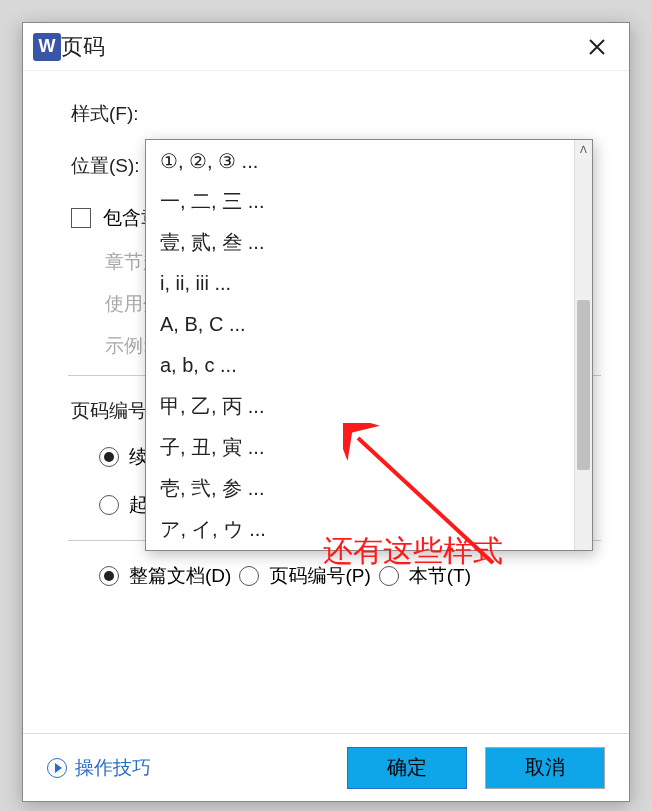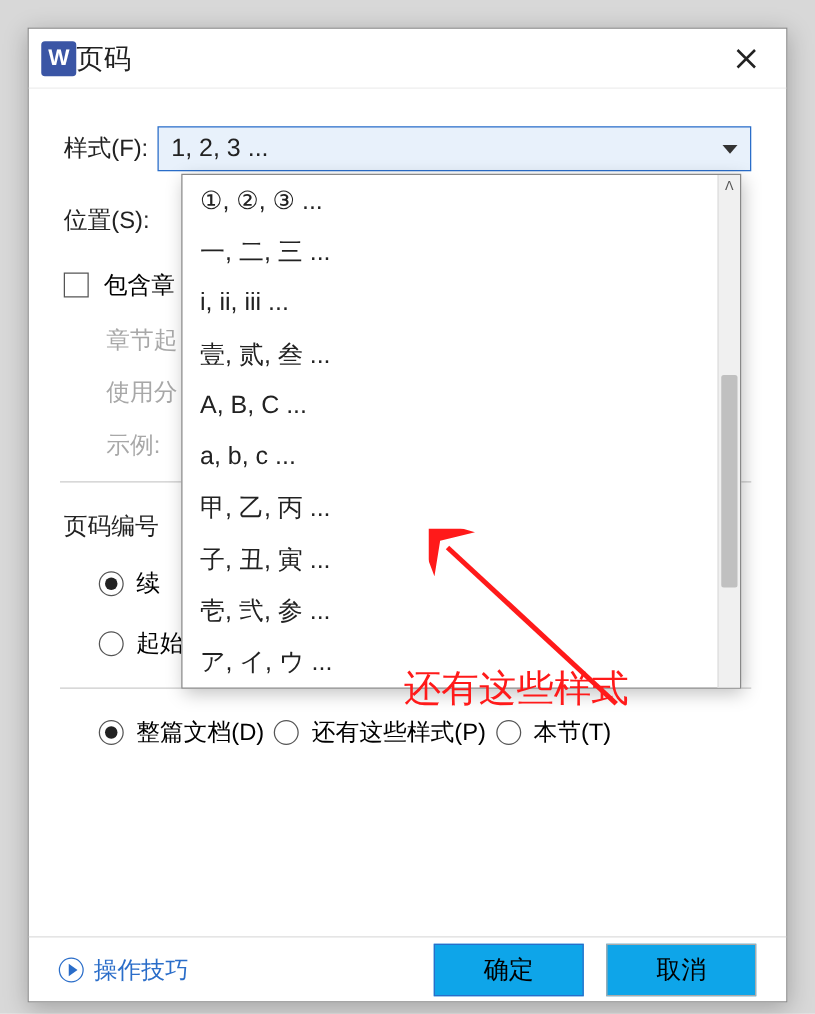--- a/index.html
+++ b/index.html
@@ -54,21 +54,21 @@
       height: 40px;
       display: flex;
       align-items: center;
       justify-content: center;
       cursor: pointer;
       font-size: 0;
     }
     .close-btn svg { width: 18px; height: 18px; }
     .content {
       flex: 1;
-      padding: 30px 28px 10px 28px;
+      padding: 30px 28px 10px 48px;
       position: relative;
       overflow: hidden;
     }
     .row {
       display: flex;
       align-items: center;
       margin-bottom: 26px;
     }
     .label {
       width: 75px;
@@ -227,21 +227,21 @@
       align-items: center;
       margin-left: 28px;
       font-size: 19px;
     }
     .scope-row .radio-grp {
       display: flex;
       align-items: center;
       margin-right: 8px;
     }
     .footer {
-      height: 52px;
+      height: 68px;
       border-top: 1px solid #ddd;
       display: flex;
       align-items: center;
       padding: 0 24px;
     }
     .tips {
       display: flex;
       align-items: center;
       color: #2a6dc9;
       font-size: 19px;
@@ -310,24 +310,20 @@
       <svg viewBox="0 0 18 18">
           <path d="M2 2 L16 16 M16 2 L2 16" stroke="#222" stroke-width="2" fill="none"></path>
         </svg>
     </div>
   </div>
 
   <div class="content">
 
     <div class="row">
       <div class="label">样式(F):</div>
-      <div class="combo">
-        <span>1, 2, 3 ...</span>
-        <span class="caret"></span>
-      </div>
     </div>
 
     <div class="row">
       <div class="label">位置(S):</div>
     </div>
 
     <div class="hidden-row" style="margin-top:20px;">
       <div class="check"></div>
       <span style="font-size:19px;">包含章</span>
     </div>
@@ -360,34 +356,34 @@
     <hr class="divider">
 
 
     <div class="scope-row">
       <div class="radio-grp">
         <div class="radio checked"></div>
         <span>整篇文档(D)</span>
       </div>
       <div class="radio-grp">
         <div class="radio"></div>
-        <span>还有这些样式(P)</span>
+        <span>页码编号(P)</span>
       </div>
       <div class="radio-grp">
         <div class="radio"></div>
         <span>本节(T)</span>
       </div>
     </div>
 
     <div class="dropdown">
       <div class="dropdown-list">
         <div class="dropdown-item">①, ②, ③ ...</div>
         <div class="dropdown-item">一, 二, 三 ...</div>
+        <div class="dropdown-item">壹, 贰, 叁 ...</div>
         <div class="dropdown-item">i, ii, iii ...</div>
-        <div class="dropdown-item">壹, 贰, 叁 ...</div>
         <div class="dropdown-item">A, B, C ...</div>
         <div class="dropdown-item">a, b, c ...</div>
         <div class="dropdown-item">甲, 乙, 丙 ...</div>
         <div class="dropdown-item">子, 丑, 寅 ...</div>
         <div class="dropdown-item">壱, 弐, 参 ...</div>
         <div class="dropdown-item">ア, イ, ウ ...</div>
       </div>
       <div class="scrollbar-track">
         <div class="scroll-arrow">ᐱ</div>
         <div class="scroll-thumb"></div>

